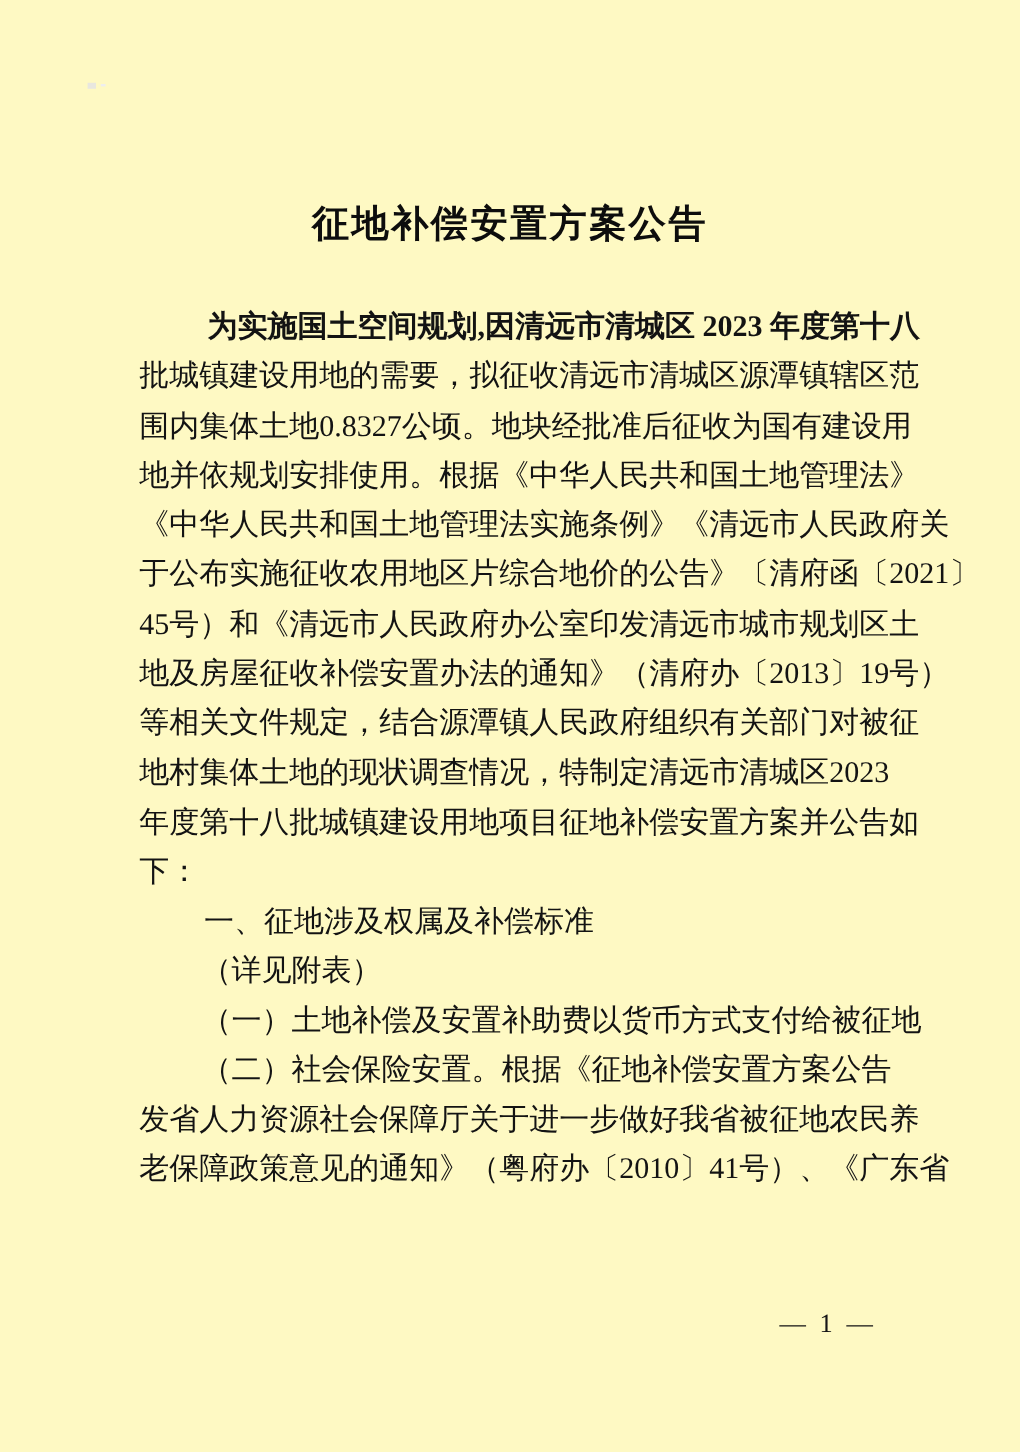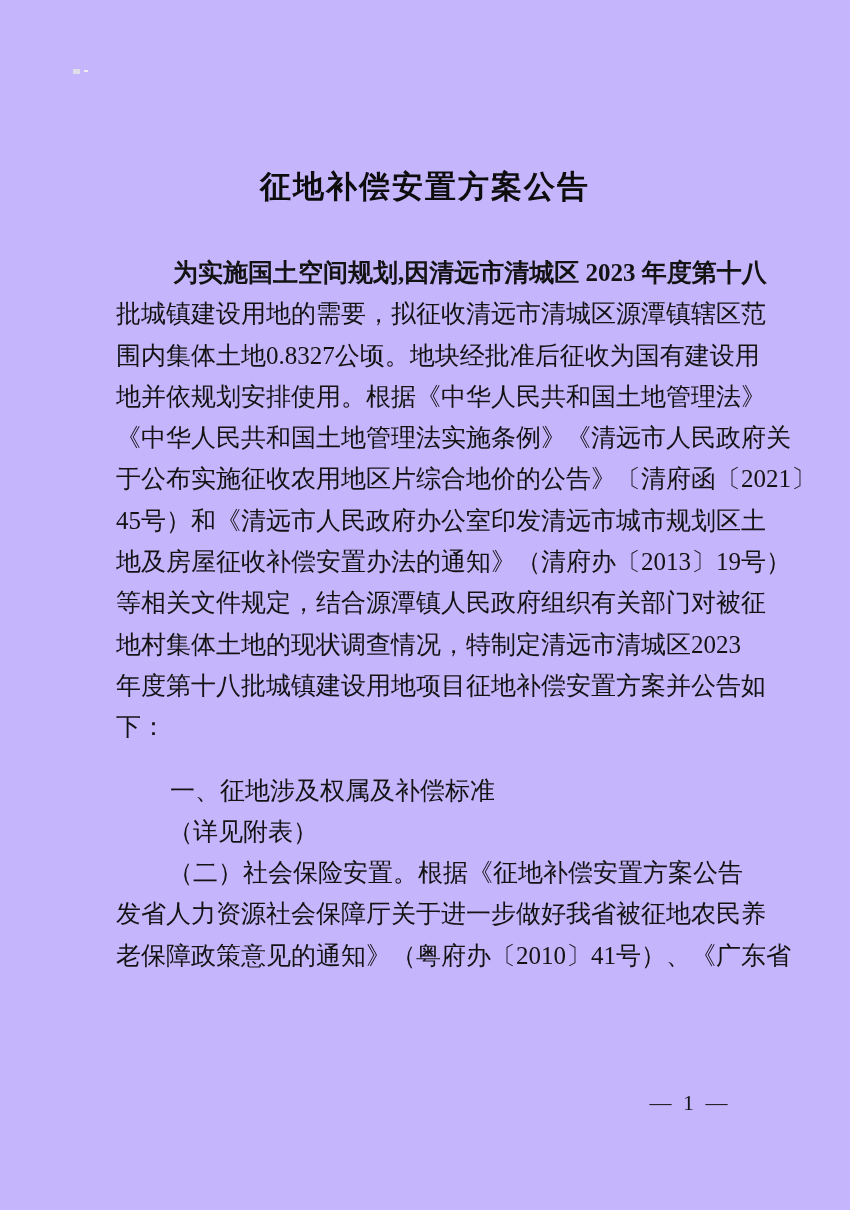--- a/index.html
+++ b/index.html
@@ -4,21 +4,21 @@
 <style>
   html, body {
     margin: 0;
     padding: 0;
     background: #ffffff;
   }
   .page {
     position: relative;
     width: 850px;
     height: 1210px;
-    background: #c4b5fd;
+    background: #fef9c3;
     overflow: hidden;
     font-family: "Liberation Serif", "DejaVu Serif", serif;
     color: #111111;
   }
 
   
   .scan-speck {
     position: absolute;
     left: 73px;
     top: 69px;
@@ -76,21 +76,20 @@
     display: inline-block;
   }
 
   
   .line.indent {
     padding-left: 57px;
     font-weight: bold;
   }
   .line.indent-head {
     padding-left: 54px;
-    margin-top: 22px;
   }
   .line.indent-sub {
     padding-left: 52px;
   }
 
   .page-number {
     position: absolute;
     left: 0;
     top: 1090px;
     width: 850px;
@@ -412,20 +411,21 @@
         <span>方</span>
         <span>案</span>
         <span>并</span>
         <span>公</span>
         <span>告</span>
         <span>如</span>
       </div>
     <div class="line">下：</div>
     <div class="line indent-head">一、征地涉及权属及补偿标准</div>
     <div class="line indent-sub">（详见附表）</div>
+    <div class="line indent-sub">（一）土地补偿及安置补助费以货币方式支付给被征地</div>
     <div class="line indent-sub">（二）社会保险安置。根据《征地补偿安置方案公告</div>
     <div class="line just">
         <span>发</span>
         <span>省</span>
         <span>人</span>
         <span>力</span>
         <span>资</span>
         <span>源</span>
         <span>社</span>
         <span>会</span>

